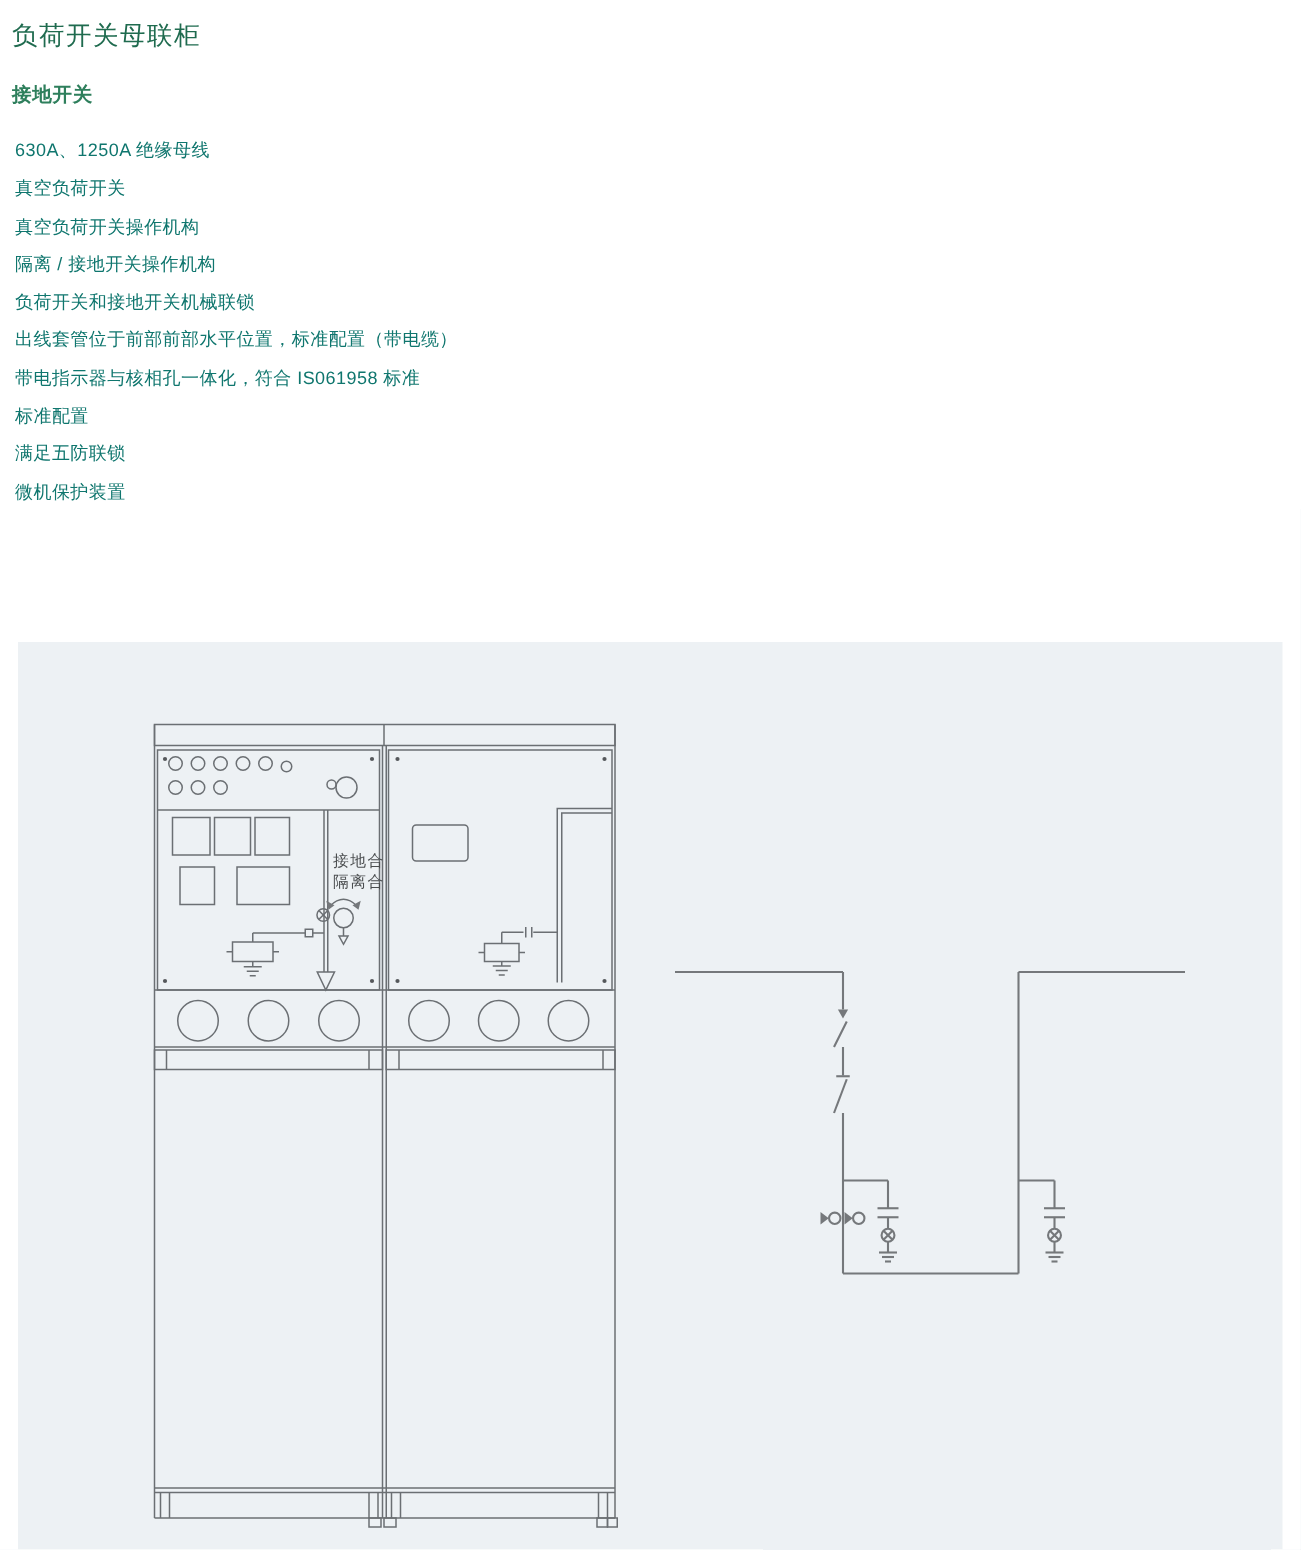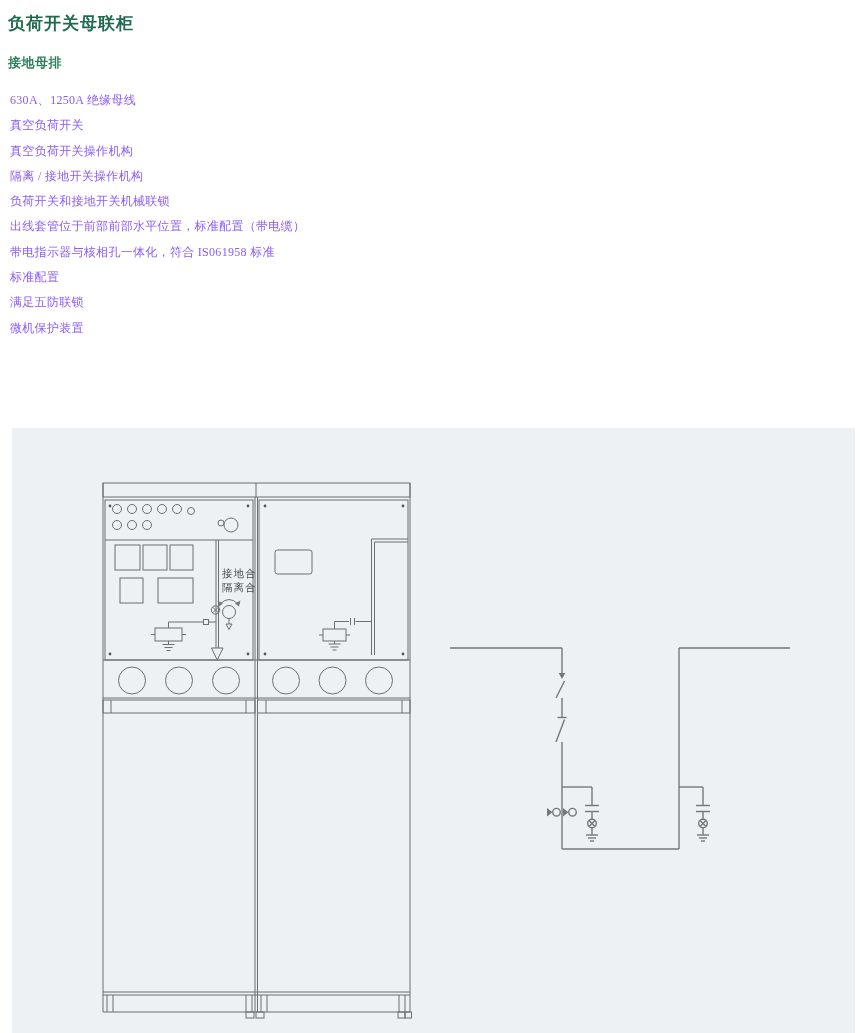--- a/index.html
+++ b/index.html
@@ -4,33 +4,33 @@
 <style>
   html,body{margin:0;padding:0;background:#ffffff;}
   body{
     width:867px;height:1033px;position:relative;overflow:hidden;
     font-family:"Liberation Sans","DejaVu Sans",sans-serif;
     -webkit-font-smoothing:antialiased;
   }
   .doc-header{position:absolute;left:0;top:0;width:867px;}
   h1.page-title{
     margin:0;position:absolute;left:8px;top:12px;
-    font-size:17px;font-weight:bold;color:#1f6b4f;letter-spacing:1px;
+    font-size:17px;font-weight:normal;color:#1f6b4f;letter-spacing:1px;
   }
   h2.section-heading{
     margin:0;position:absolute;left:8px;top:54px;
     font-size:13px;font-weight:bold;color:#2e7f5c;letter-spacing:0.5px;
   }
   ul.feature-list{
     margin:0;padding:0;list-style:none;
     position:absolute;left:10px;top:88px;width:700px;
   }
   ul.feature-list li{
-    font-size:12px;color:#8b5cf6;line-height:25.3px;height:25.3px;
-    white-space:nowrap;letter-spacing:0.3px;font-family:Liberation Serif, serif;
+    font-size:12px;color:#0f766e;line-height:25.3px;height:25.3px;
+    white-space:nowrap;letter-spacing:0.3px;
   }
   .diagram-panel{
     position:absolute;left:12px;top:428px;width:843px;height:605px;
     background:#edf1f4;
   }
   svg.drawing{position:absolute;left:0;top:428px;width:867px;height:605px;display:block;}
   svg .cab{stroke:#6b6f73;stroke-width:1;fill:none;}
   svg .cabfill{stroke:#6b6f73;stroke-width:1;fill:#edf1f4;}
   svg .screw{fill:#55585b;stroke:none;}
   svg .cir{stroke:#75787b;stroke-width:1.4;fill:none;}
@@ -38,21 +38,21 @@
   svg text{
     font-family:"Liberation Sans","DejaVu Sans",sans-serif;
     font-size:10.5px;fill:#4a4d4f;letter-spacing:1px;
   }
 </style>
 </head>
 <body>
 
 <div class="doc-header">
   <h1 class="page-title">负荷开关母联柜</h1>
-  <h2 class="section-heading">接地母排</h2>
+  <h2 class="section-heading">接地开关</h2>
   <ul class="feature-list">
     <li>630A、1250A 绝缘母线</li>
     <li>真空负荷开关</li>
     <li>真空负荷开关操作机构</li>
     <li>隔离 / 接地开关操作机构</li>
     <li>负荷开关和接地开关机械联锁</li>
     <li>出线套管位于前部前部水平位置，标准配置（带电缆）</li>
     <li>带电指示器与核相孔一体化，符合 IS061958 标准</li>
     <li>标准配置</li>
     <li>满足五防联锁</li>

